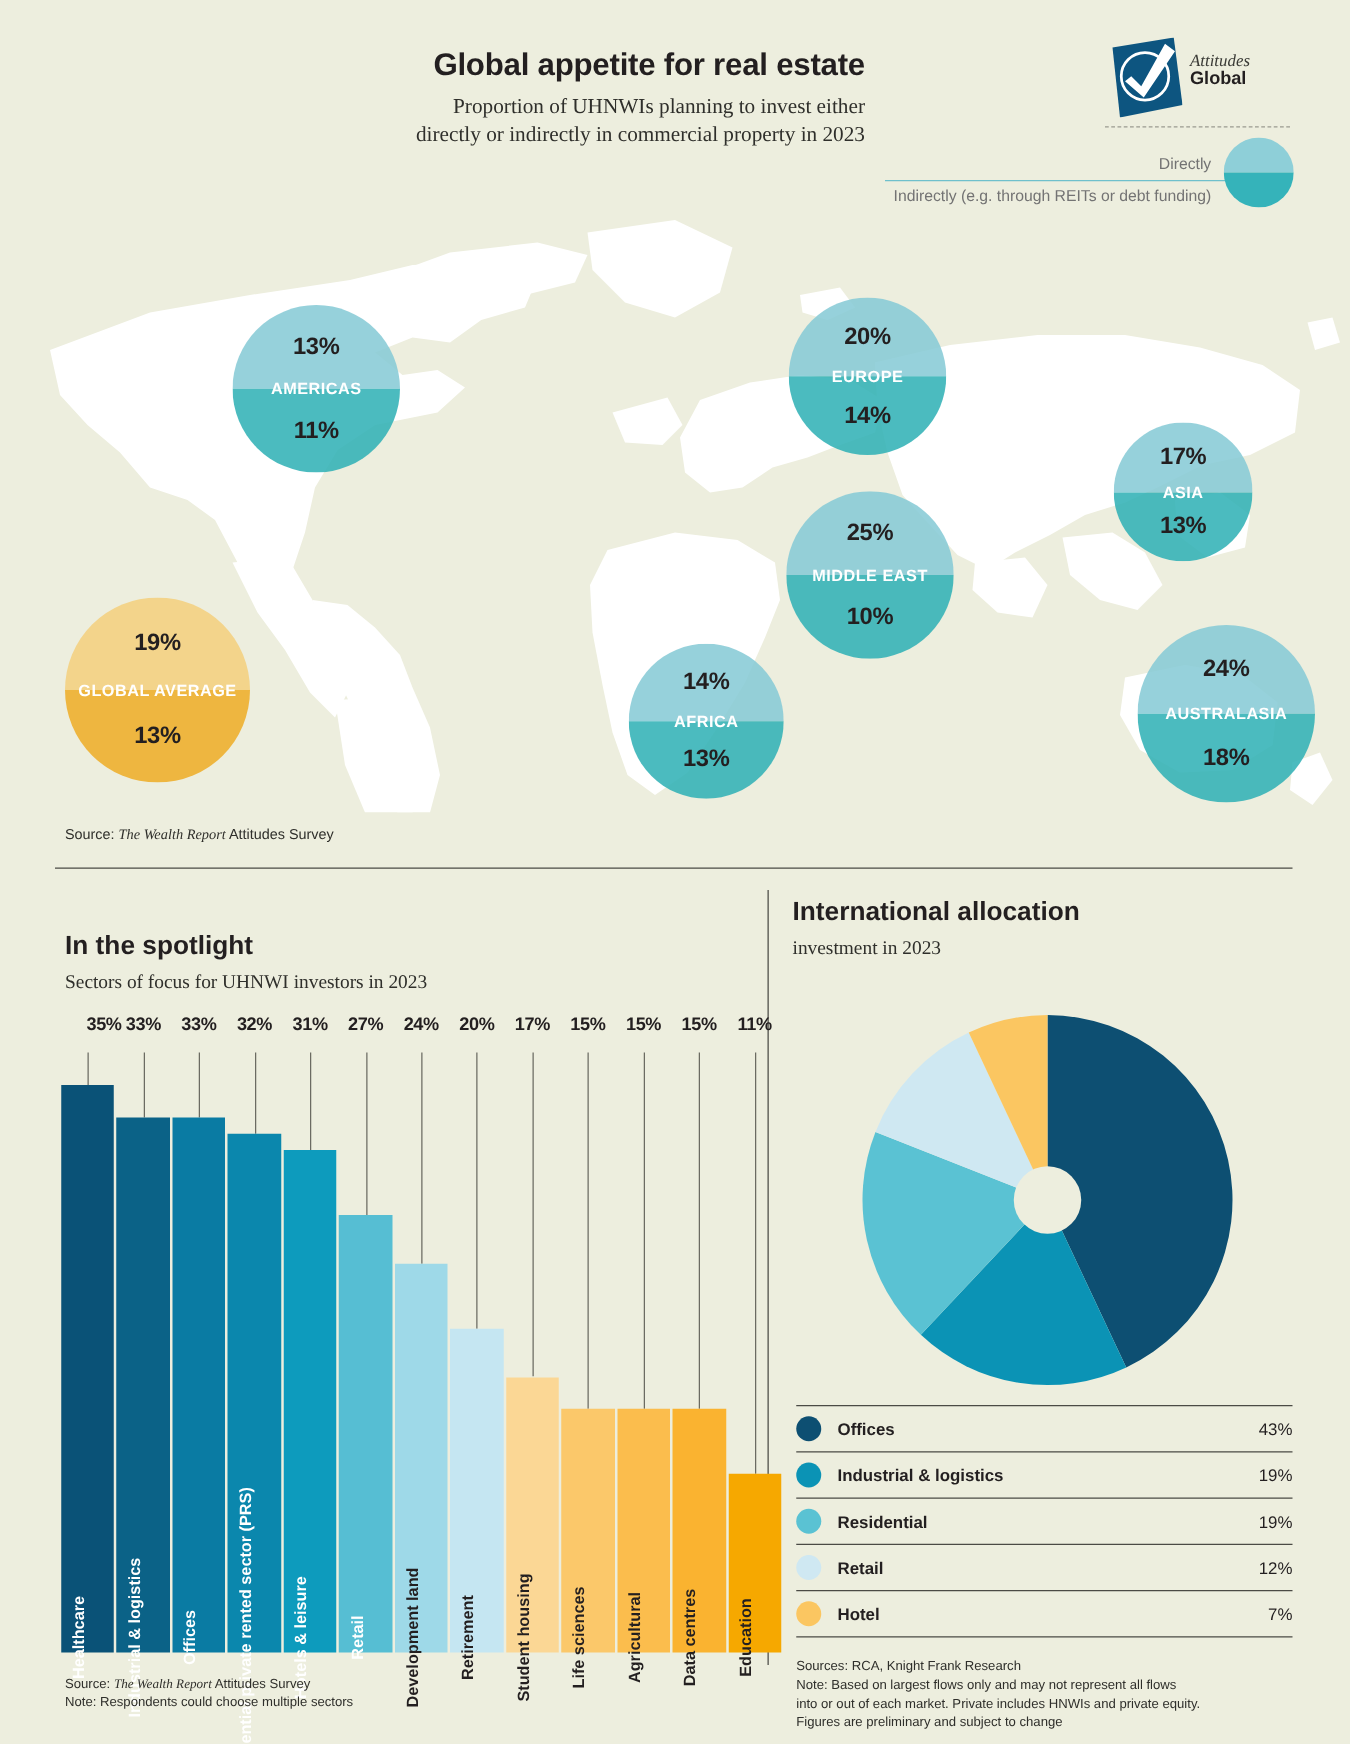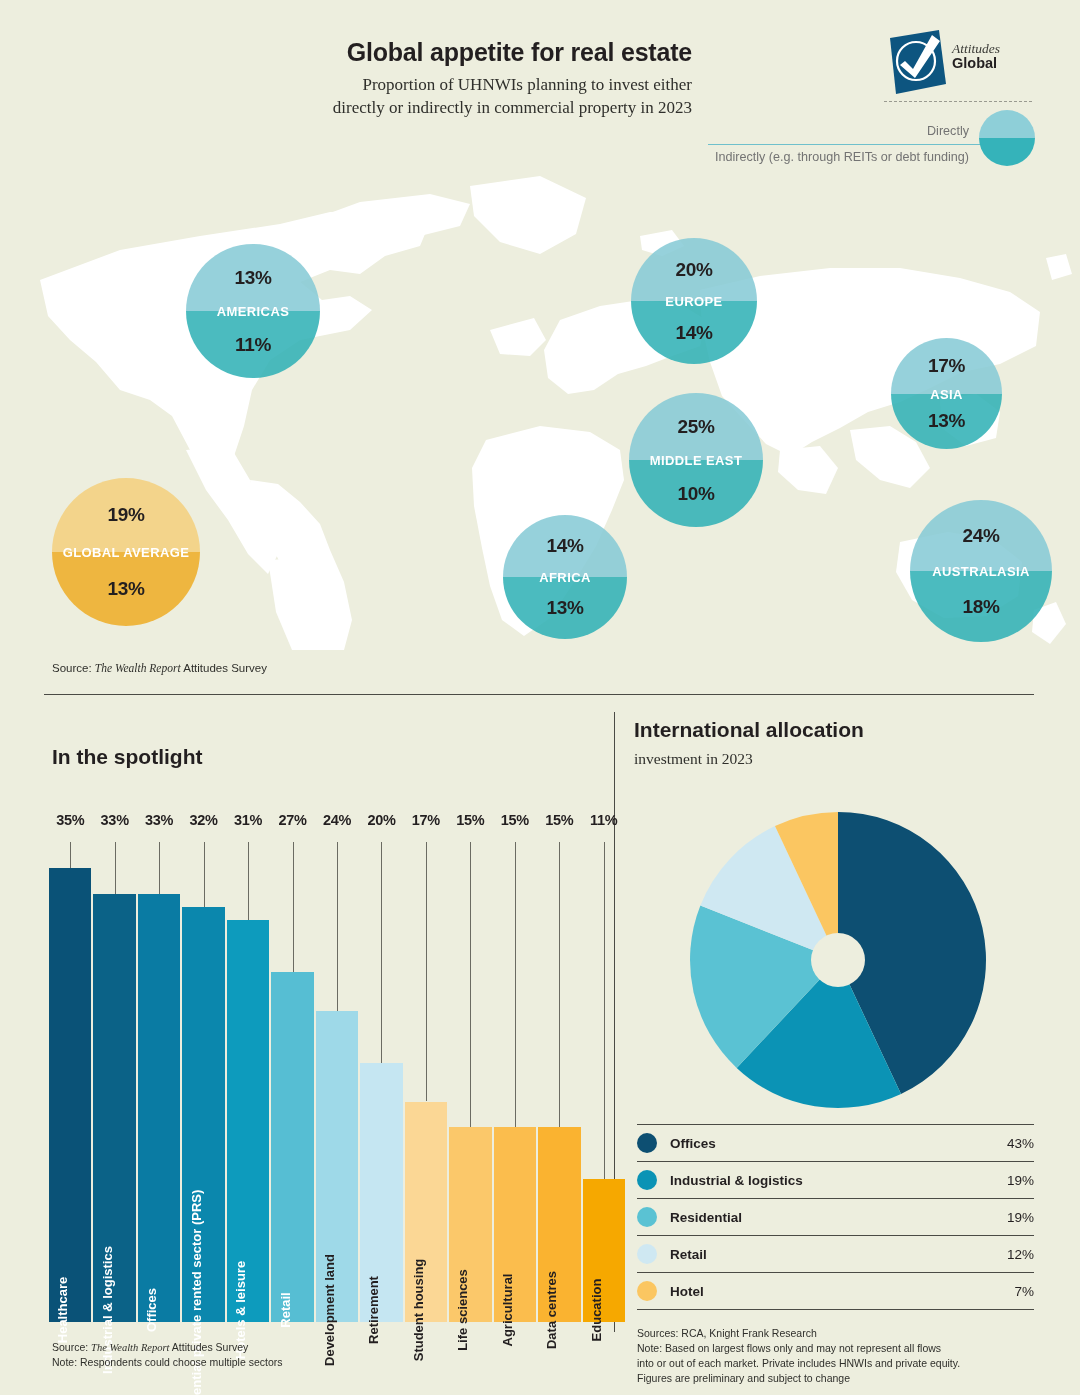--- a/index.html
+++ b/index.html
@@ -235,25 +235,26 @@
 
   <div class="map-source">
     <span>Source: </span><i>The Wealth Report</i><span> Attitudes Survey</span>
   </div>
 
   <div class="divider"></div>
   <div class="vdivider"></div>
 
   <div class="spot">
     <div class="h2">In the spotlight</div>
+    <div class="sub2">Sectors of focus for UHNWI investors in 2023</div>
   </div>
 
   <div class="barchart" id="barchart">
     <div class="bar-labels" id="bar-labels">
-        <div class="bar-val" style="left: 0px; width: 44.4615px;">35%</div>
+        <div class="bar-val" style="left: 13px; width: 44.4615px;">35%</div>
         <div class="bar-val" style="left: 44.4615px; width: 44.4615px;">33%</div>
         <div class="bar-val" style="left: 88.9231px; width: 44.4615px;">33%</div>
         <div class="bar-val" style="left: 133.385px; width: 44.4615px;">32%</div>
         <div class="bar-val" style="left: 177.846px; width: 44.4615px;">31%</div>
         <div class="bar-val" style="left: 222.308px; width: 44.4615px;">27%</div>
         <div class="bar-val" style="left: 266.769px; width: 44.4615px;">24%</div>
         <div class="bar-val" style="left: 311.231px; width: 44.4615px;">20%</div>
         <div class="bar-val" style="left: 355.692px; width: 44.4615px;">17%</div>
         <div class="bar-val" style="left: 400.154px; width: 44.4615px;">15%</div>
         <div class="bar-val" style="left: 444.615px; width: 44.4615px;">15%</div>

